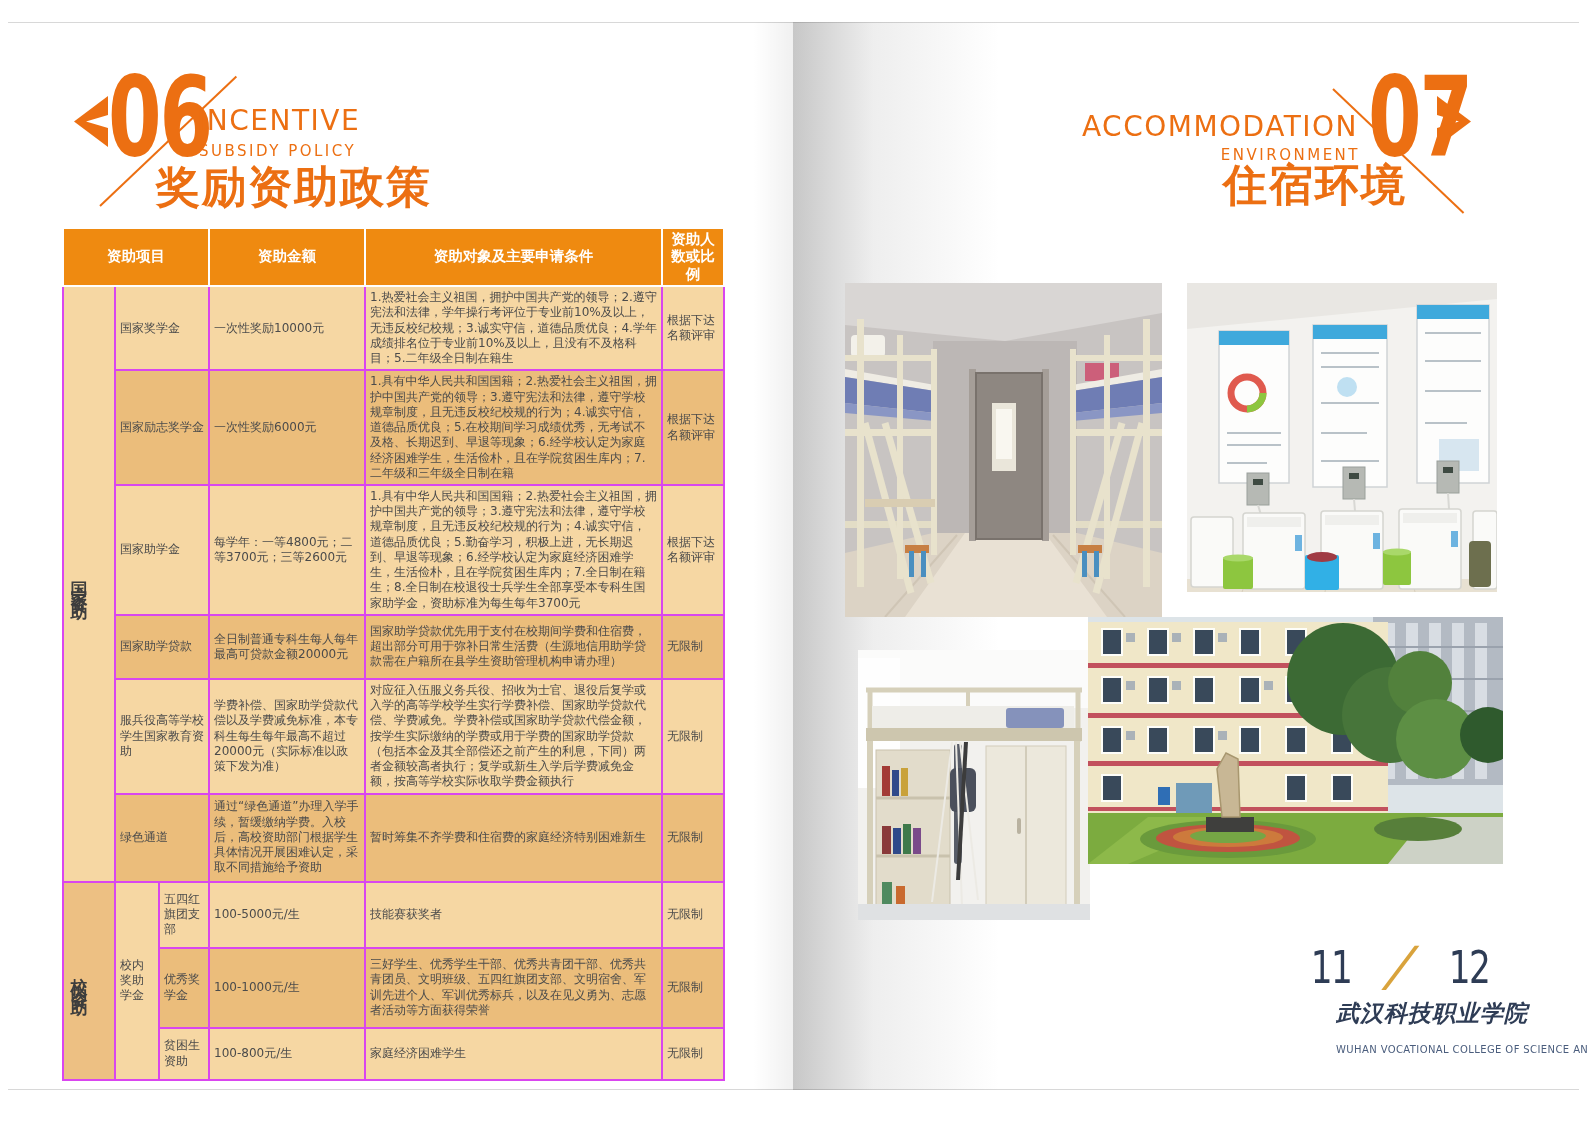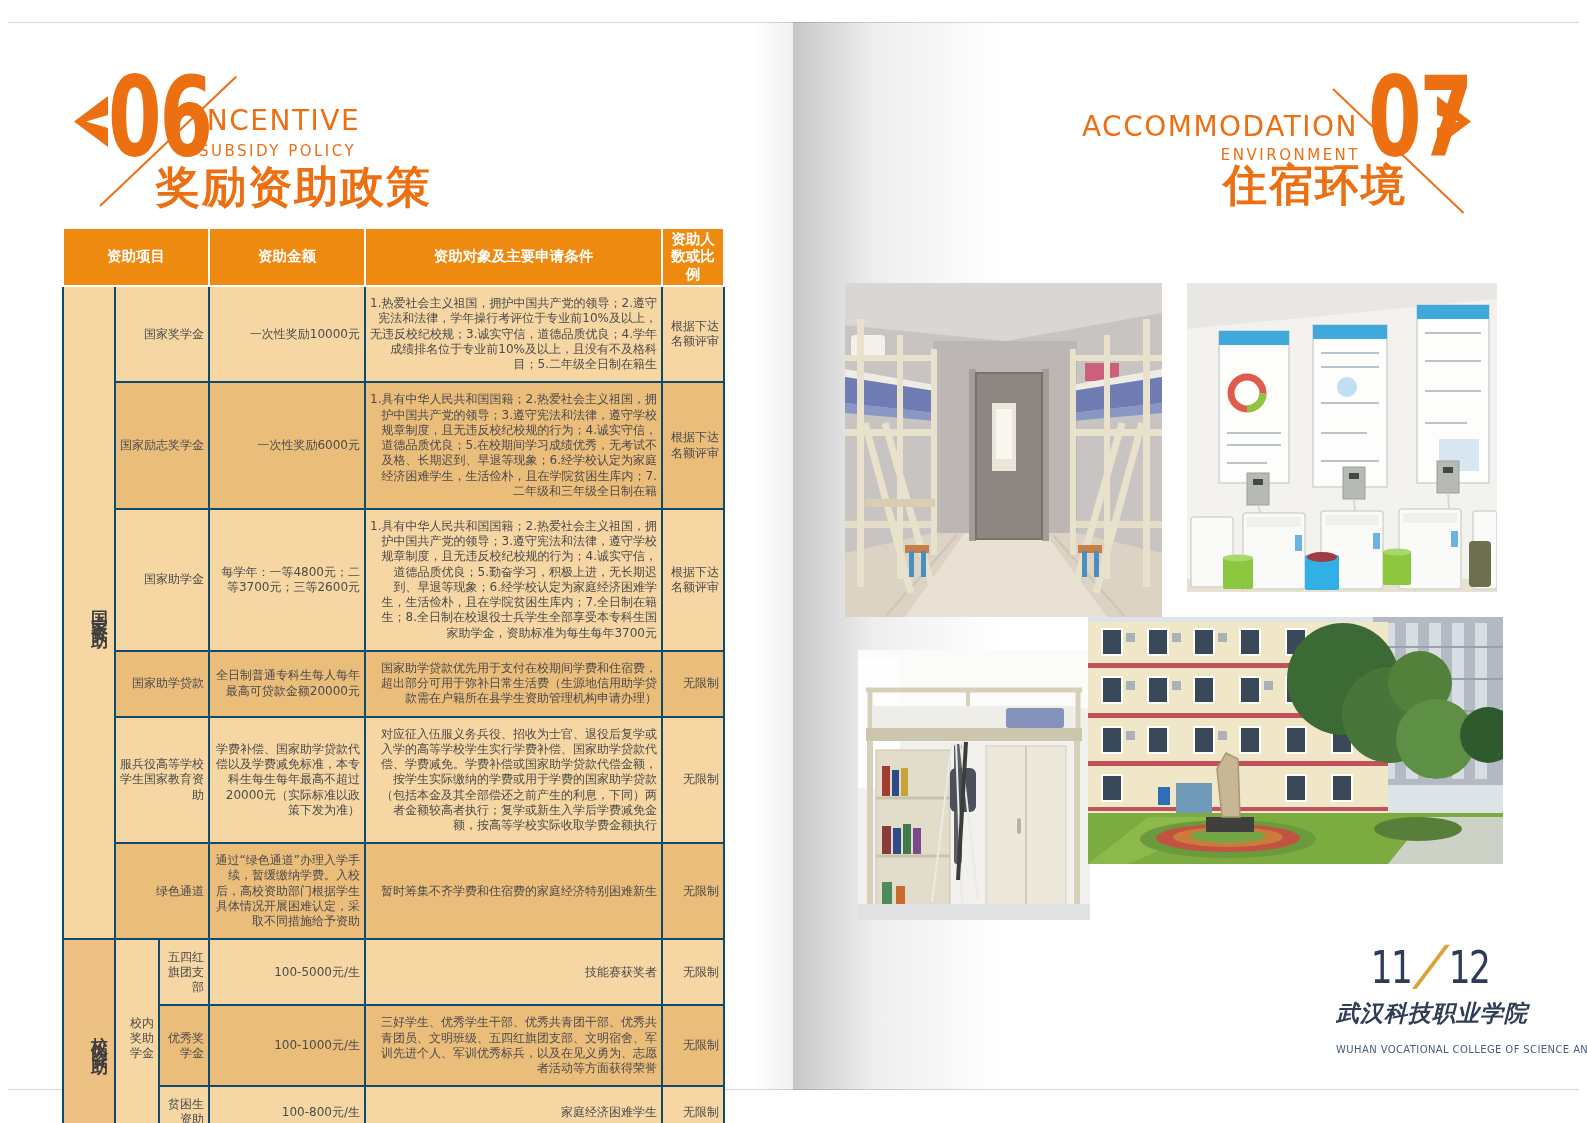--- a/index.html
+++ b/index.html
@@ -21,38 +21,38 @@
   .sub-en { position:absolute; font-size:15px; letter-spacing:2.5px; color:#EC6F12; z-index:2; white-space:nowrap; }
   .title-zh { position:absolute; font-size:44px; font-weight:bold; color:#EC6F12; letter-spacing:2px; z-index:2; white-space:nowrap; }
   .arrow-icon { position:absolute; z-index:2; }
 
   
   table.subsidy { position:absolute; left:62px; top:227px; width:661px;
                   border-collapse:collapse; table-layout:fixed; z-index:2; }
   table.subsidy th { background:#EF8A10; color:#fff; font-size:14.5px; font-weight:bold;
                      border:2px solid #fff; padding:2px; line-height:1.2; }
   table.subsidy tr.hrow { height:42px; }
-  table.subsidy td { border:2px solid #0c4a6e; font-size:12px; line-height:1.27; color:#4b4b4b;
-                     text-align:right; vertical-align:middle; padding:9px 4px; box-sizing:border-box; }
+  table.subsidy td { border:2px solid #d946ef; font-size:12px; line-height:1.27; color:#4b4b4b;
+                     text-align:left; vertical-align:middle; padding:3px 4px; box-sizing:border-box; }
   td.light { background:#F6D7A3; }
   td.dark  { background:#EBBD7B; color:#fff; }
   td.cat   { background:#F6D7A3; }
   td.cat2  { background:#EDC083; }
   td.cond  { text-align:left; padding:4px 7px; }
   .vtext { writing-mode:vertical-lr; text-orientation:upright; font-weight:bold; font-size:17px;
            letter-spacing:7px; color:#3d3d3d; display:inline-block; }
   tr.r1{height:76px} tr.r2{height:110px} tr.r3{height:124px} tr.r4{height:64px} tr.r5{height:100px}
   tr.r6{height:88px} tr.r7{height:66px} tr.r8{height:80px} tr.r9{height:52px}
 
   
   .photo { position:absolute; margin:0; padding:0; z-index:2; line-height:0; }
 
   
   .pageno { position:absolute; left:1380px; top:942px; width:115px; display:flex;
-            justify-content:flex-end; z-index:2; }
+            align-items:center; justify-content:flex-end; z-index:2;gap:30px; }
   .pageno .digit { font-size:44px; color:#2E3C55; transform:scaleX(0.78); letter-spacing:-2px; }
   .pageno .pn-slash { font-size:54px; color:#D9A33C; font-style:italic; transform:skewX(-14deg);
             margin:0 4px; line-height:0.9; }
   .logo { position:absolute; left:1336px; top:998px; width:160px; z-index:2; }
   .logo-zh { font-family:"DejaVu Serif","Liberation Serif",serif; font-style:italic; font-weight:bold;
              font-size:23px; color:#2E3C55; letter-spacing:1px; white-space:nowrap; }
   .logo-en { font-size:10px; color:#4a5d7d; letter-spacing:0.4px; margin-top:15px; white-space:nowrap; }
 </style>
 </head>
 <body>

